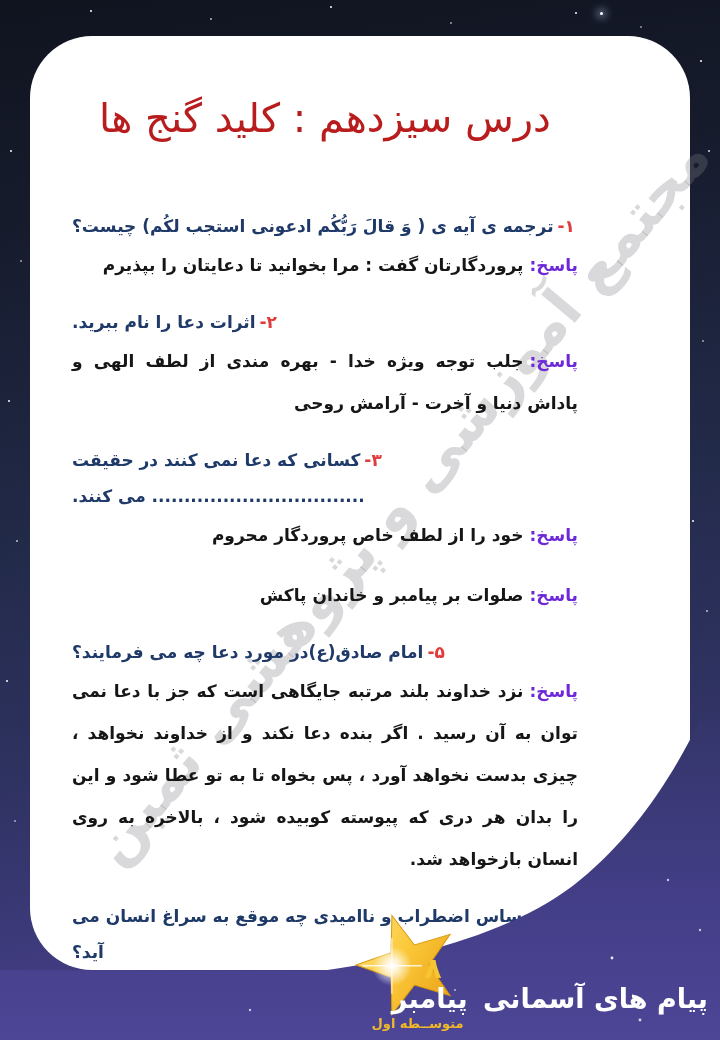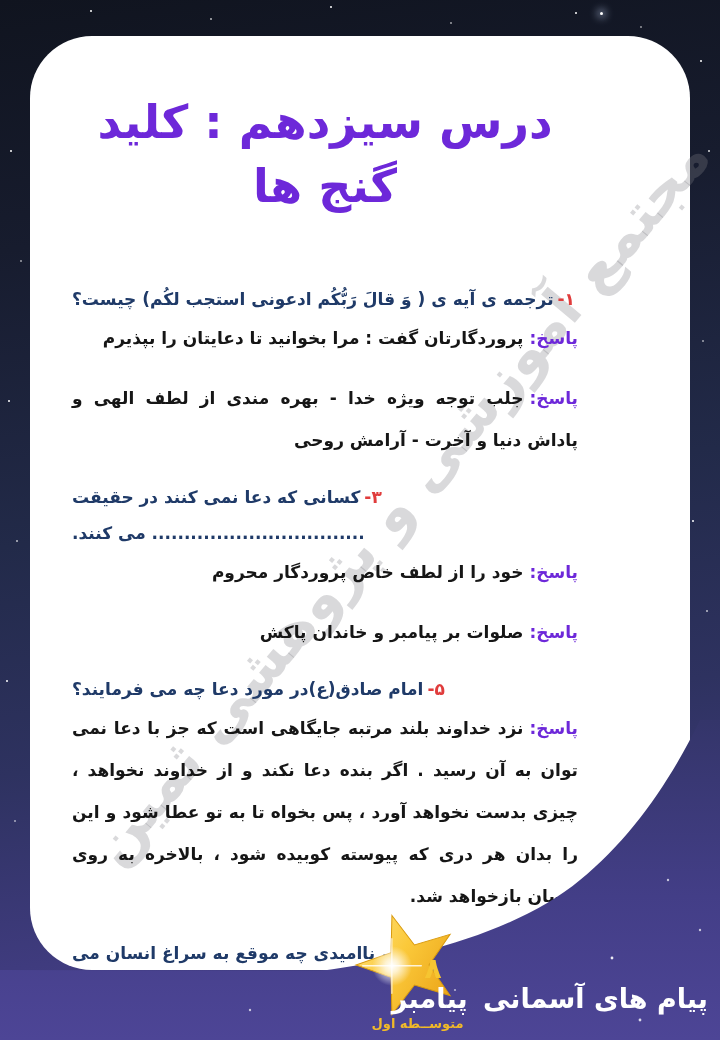--- a/index.html
+++ b/index.html
@@ -30,22 +30,22 @@
   
   .card{position:absolute;left:30px;top:36px;width:660px;height:934px;background:#ffffff;border-radius:62px;}
   .watermark{
     position:absolute;left:-130px;top:430px;width:1000px;text-align:center;
     transform:rotate(-50deg);transform-origin:center;
     font-size:58px;font-weight:bold;letter-spacing:6px;white-space:nowrap;
     color:rgba(130,130,135,.30);pointer-events:none;
   }
   .card-content{position:relative;direction:rtl;padding:54px 112px 0 42px;z-index:2;}
   .doc-title{
-    text-align:center;font-size:46px;font-weight:bold;line-height:1.4;
-    color:#6d28d9;margin:0 0 62px 0;letter-spacing:0px;
+    text-align:center;font-size:40px;font-weight:normal;line-height:1.4;
+    color:#b91c1c;margin:0 0 62px 0;letter-spacing:0px;
   }
   .qa{margin-bottom:18px;}
   .q-line{line-height:36px;font-size:17px;font-weight:bold;color:#1f3a68;text-align:left;}
   .q-num{color:#e03c3c;margin-left:4px;}
   .a-line{line-height:42px;font-size:17px;font-weight:bold;color:#161616;
     text-align:justify;text-align-last:right;}
   .a-label{color:#6d28d9;margin-left:6px;}
   
   .swoosh{position:absolute;left:0;bottom:0;width:720px;height:320px;z-index:3;}
   
@@ -73,20 +73,23 @@
     <div class="qa">
       <div class="q-line">
         <span class="q-num">۱-</span><span class="q-text">ترجمه ی آیه ی ( وَ قالَ رَبُّكُم ادعونی استجب لكُم) چیست؟</span>
       </div>
       <div class="a-line">
         <span class="a-label">پاسخ:</span><span class="a-text">پروردگارتان گفت : مرا بخوانید تا دعایتان را بپذیرم</span>
       </div>
     </div>
 
     <div class="qa">
+      <div class="q-line">
+        <span class="q-num">۲-</span><span class="q-text">اثرات دعا را نام ببرید.</span>
+      </div>
       <div class="a-line">
         <span class="a-label">پاسخ:</span><span class="a-text">جلب توجه ویژه خدا - بهره مندی از لطف الهی و پاداش دنیا و  آخرت - آرامش روحی</span>
       </div>
     </div>
 
     <div class="qa">
       <div class="q-line">
         <span class="q-num">۳-</span><span class="q-text">کسانی که دعا نمی کنند در حقیقت ................................. می کنند.</span>
       </div>
       <div class="a-line">

